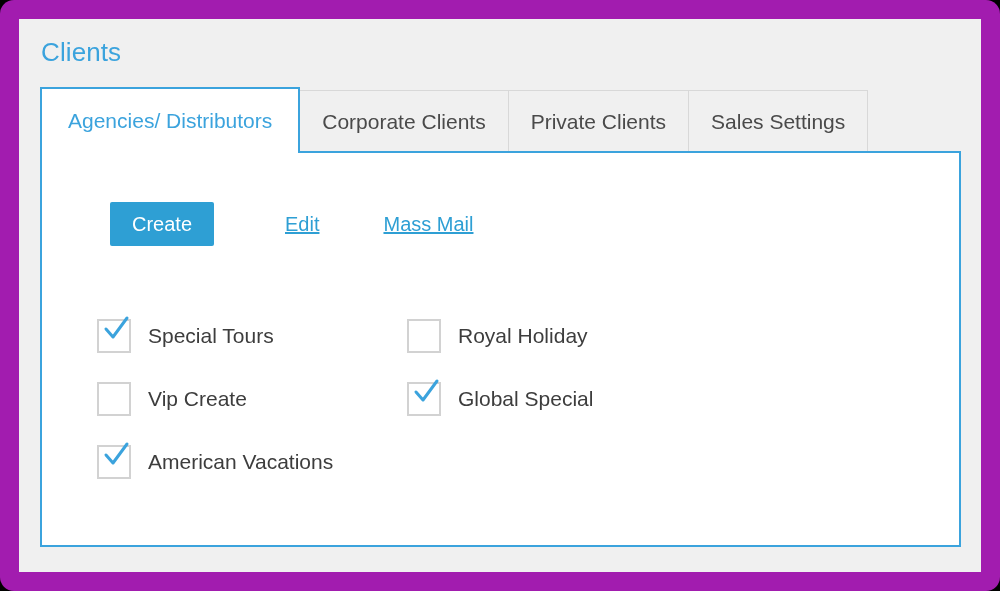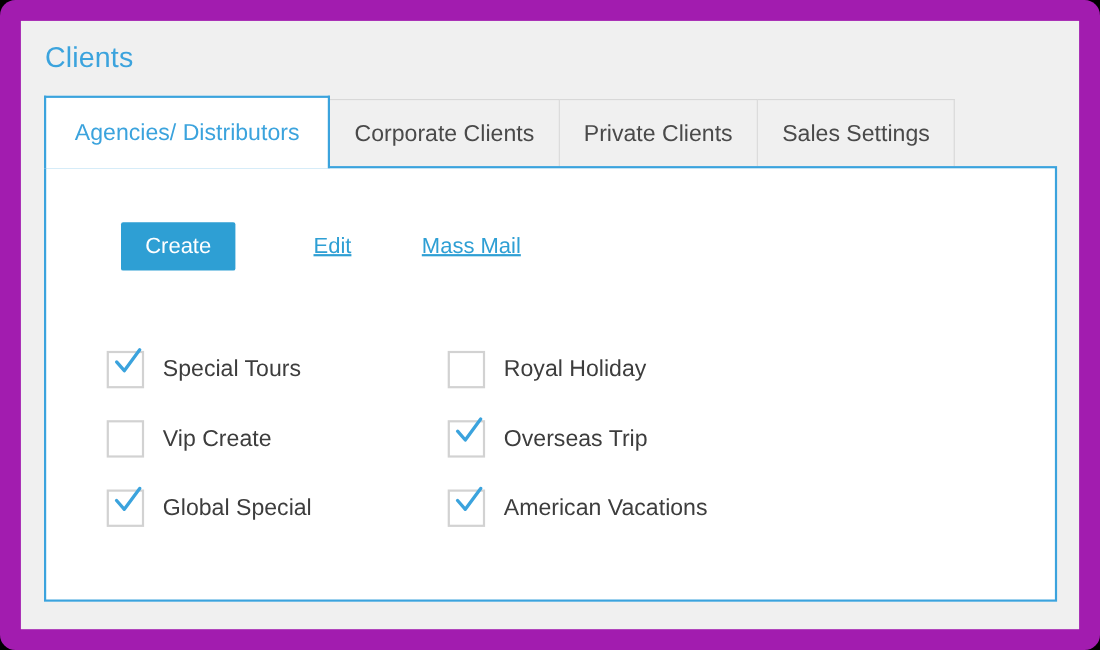--- a/index.html
+++ b/index.html
@@ -229,28 +229,20 @@
         <label class="check-item">
           <span class="check-box"></span>
           <span class="check-label">Royal Holiday</span>
         </label>
 
         <label class="check-item">
           <span class="check-box"></span>
           <span class="check-label">Vip Create</span>
         </label>
 
-        <label class="check-item">
-          <span class="check-box">
-            <svg viewBox="0 0 30 30" aria-hidden="true">
-              <polyline points="5,15 12,23 26,4" fill="none" stroke="#3ba3dd" stroke-width="3" stroke-linecap="round" stroke-linejoin="round"></polyline>
-            </svg>
-          </span>
-          <span class="check-label">Overseas Trip</span>
-        </label>
 
         <label class="check-item">
           <span class="check-box">
             <svg viewBox="0 0 30 30" aria-hidden="true">
               <polyline points="5,15 12,23 26,4" fill="none" stroke="#3ba3dd" stroke-width="3" stroke-linecap="round" stroke-linejoin="round"></polyline>
             </svg>
           </span>
           <span class="check-label">Global Special</span>
         </label>
 

